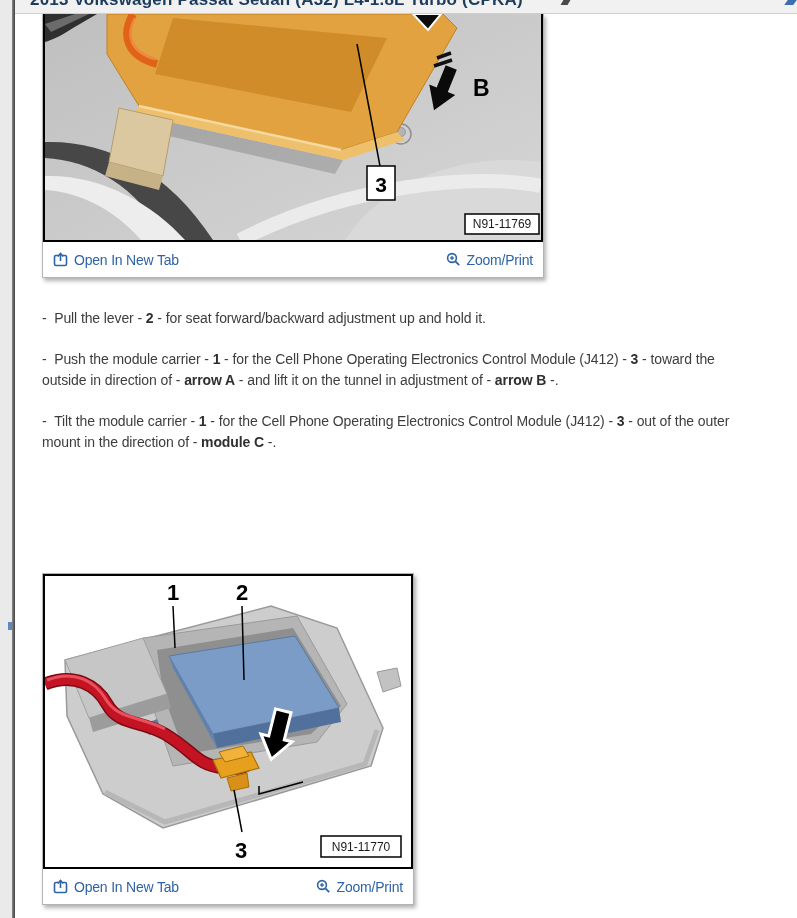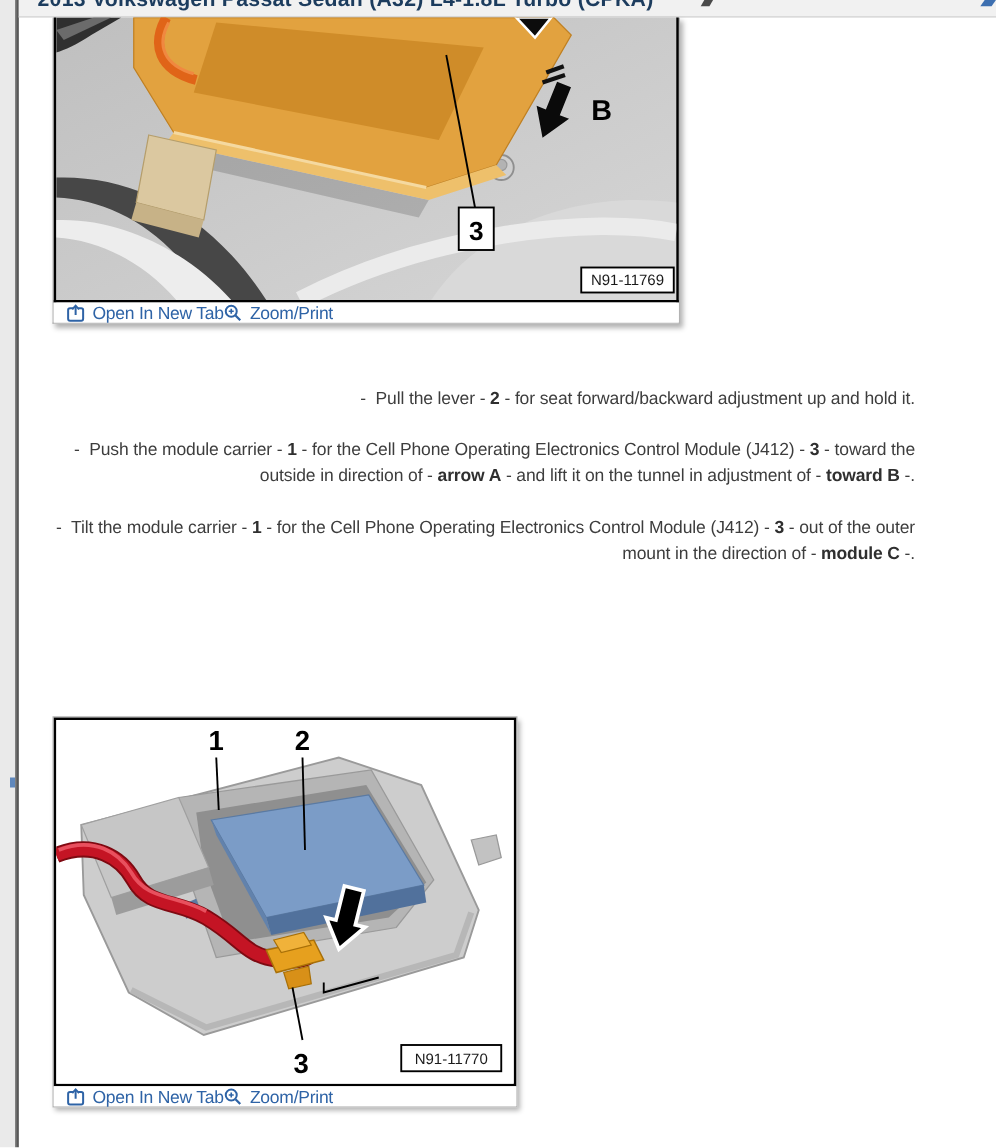--- a/index.html
+++ b/index.html
@@ -21,33 +21,33 @@
   .clip-icon-a{position:absolute;left:547px;top:0;width:7px;height:5px;background:#4a4a4a;
       transform:skewX(-30deg);}
   .clip-icon-b{position:absolute;left:771px;top:0;width:9px;height:5px;background:#3d6fb0;
       transform:skewX(-35deg);}
 
   
   .figure-card{position:absolute;background:#fff;border:1px solid #b3b3b3;
       box-shadow:2px 3px 4px rgba(0,0,0,.30);}
   .figure-image{border:2px solid #000;display:block;line-height:0;background:#c6c6c6;}
   .cut-top{border-top:none !important;}
-  .figure-links{height:16px;display:flex;align-items:center;justify-content:flex-start;
+  .figure-links{height:35px;display:flex;align-items:center;justify-content:space-between;
       padding:0 10px;background:#fff;}
   .fig-link{display:flex;align-items:center;gap:6px;color:var(--link,#2e63a6);
       font-size:14px;text-decoration:none;cursor:pointer;letter-spacing:-0.2px;}
   .fig-link svg{display:block;}
 
   #fig1{left:42px;top:14px;width:500px;border-top:none;}
   #fig1 .figure-image{width:496px;height:226px;}
   #fig2{left:42px;top:573px;width:370px;}
   #fig2 .figure-image{width:366px;height:291px;background:#fff;}
 
   
-  .instructions{position:absolute;left:42px;top:308px;width:690px;text-align:right;}
+  .instructions{position:absolute;left:42px;top:308px;width:690px;}
   .instruction{margin:0 0 20px 0;font-size:14px;line-height:21px;color:#3d3d3d;
       letter-spacing:-0.1px;}
   .instruction b{color:#2f2f2f;}
 </style>
 </head>
 <body>
 
 <div class="page">
 
   <div class="left-rail"></div>
@@ -125,21 +125,21 @@
           <line x1="6" y1="4" x2="6" y2="8" stroke="#2e63a6" stroke-width="1.3"></line>
           <line x1="4" y1="6" x2="8" y2="6" stroke="#2e63a6" stroke-width="1.3"></line>
         </svg>
         <span>Zoom/Print</span>
       </a>
     </div>
   </div>
 
   <div class="instructions">
       <p class="instruction"><span>- &nbsp;Pull the lever - </span><b>2</b><span> - for seat forward/backward adjustment up and hold it.</span></p>
-      <p class="instruction"><span>- &nbsp;Push the module carrier - </span><b>1</b><span> - for the Cell Phone Operating Electronics Control Module (J412) - </span><b>3</b><span> - toward the outside in direction of - </span><b>arrow A</b><span> - and lift it on the tunnel in adjustment of - </span><b>toward B</b><span> -.</span></p>
+      <p class="instruction"><span>- &nbsp;Push the module carrier - </span><b>1</b><span> - for the Cell Phone Operating Electronics Control Module (J412) - </span><b>3</b><span> - toward the outside in direction of - </span><b>arrow A</b><span> - and lift it on the tunnel in adjustment of - </span><b>arrow B</b><span> -.</span></p>
       <p class="instruction"><span>- &nbsp;Tilt the module carrier - </span><b>1</b><span> - for the Cell Phone Operating Electronics Control Module (J412) - </span><b>3</b><span> - out of the outer mount in the direction of - </span><b>module C</b><span> -.</span></p>
     </div>
 
   <div class="figure-card" id="fig2">
     <div class="figure-image">
       <svg width="366" height="291" viewBox="0 0 366 291">
         <rect x="0" y="0" width="366" height="291" fill="#ffffff"></rect>
 
         <path d="M20,84 L226,30 L292,52 L338,152 L326,190 L118,252 L58,218 L22,140 Z" fill="#cdcdcd" stroke="#9a9a9a" stroke-width="1.5"></path>
         <path d="M60,216 L120,246 L320,188 L332,154" fill="none" stroke="#b7b7b7" stroke-width="5"></path>

